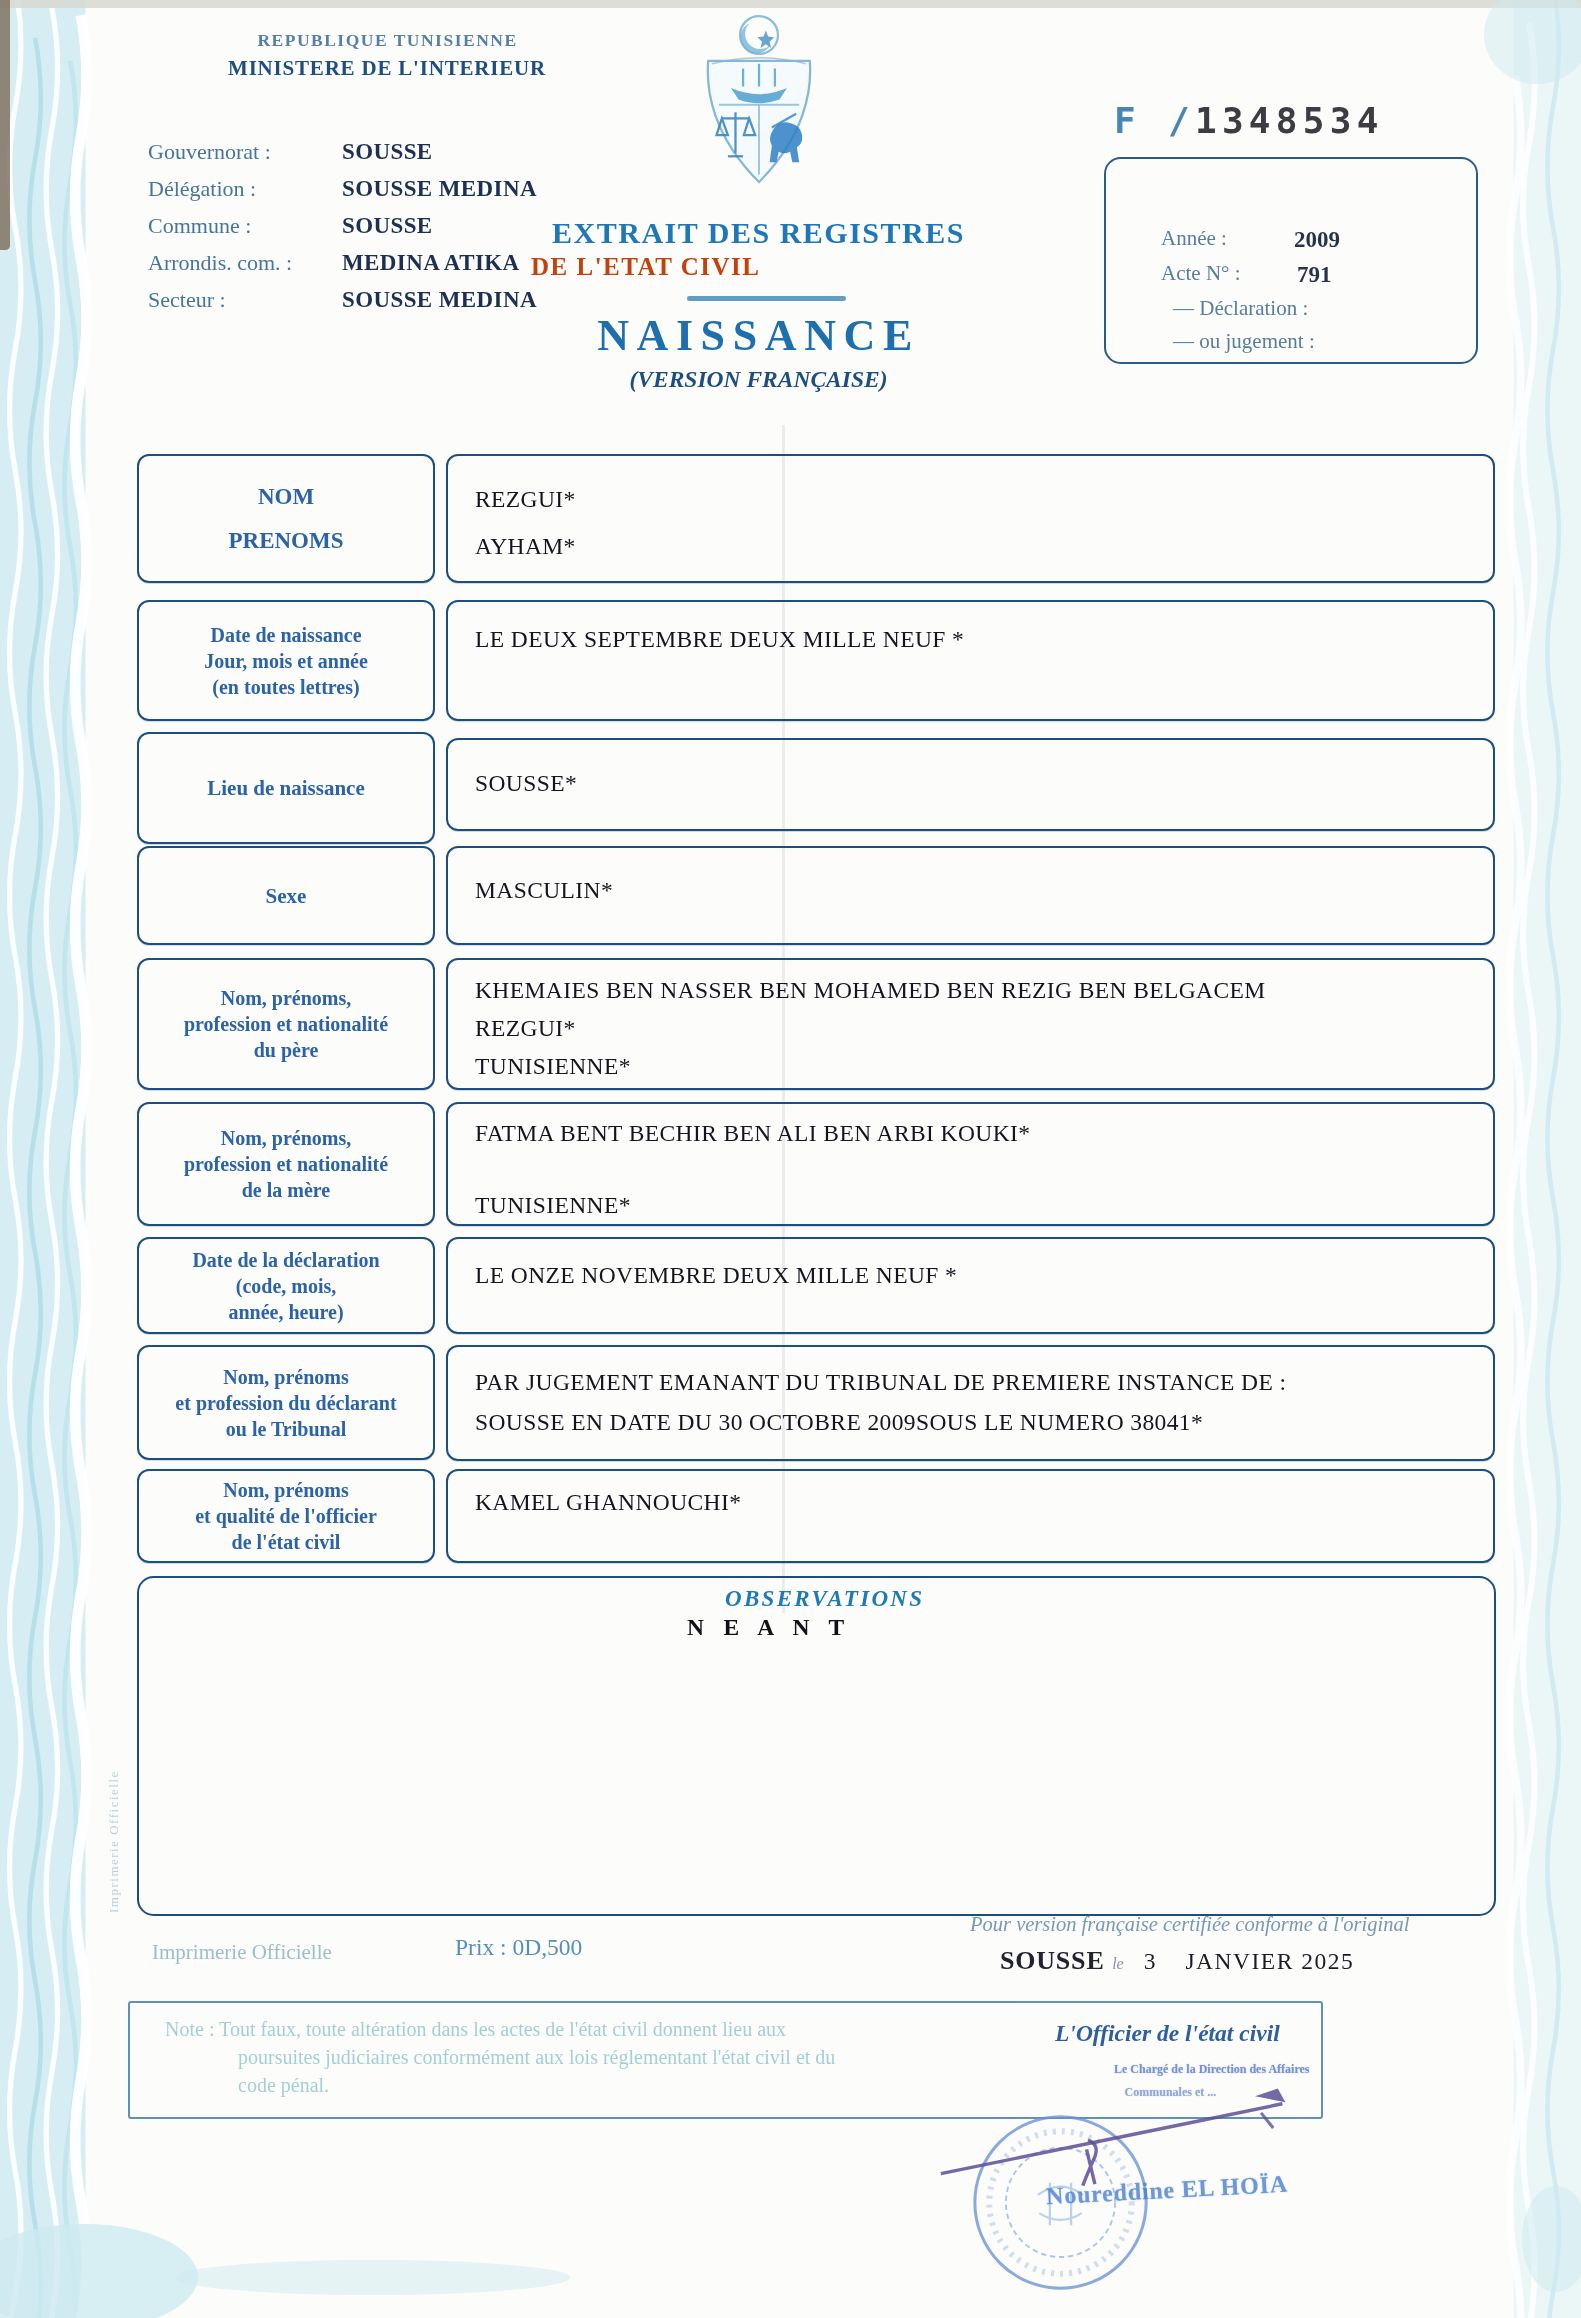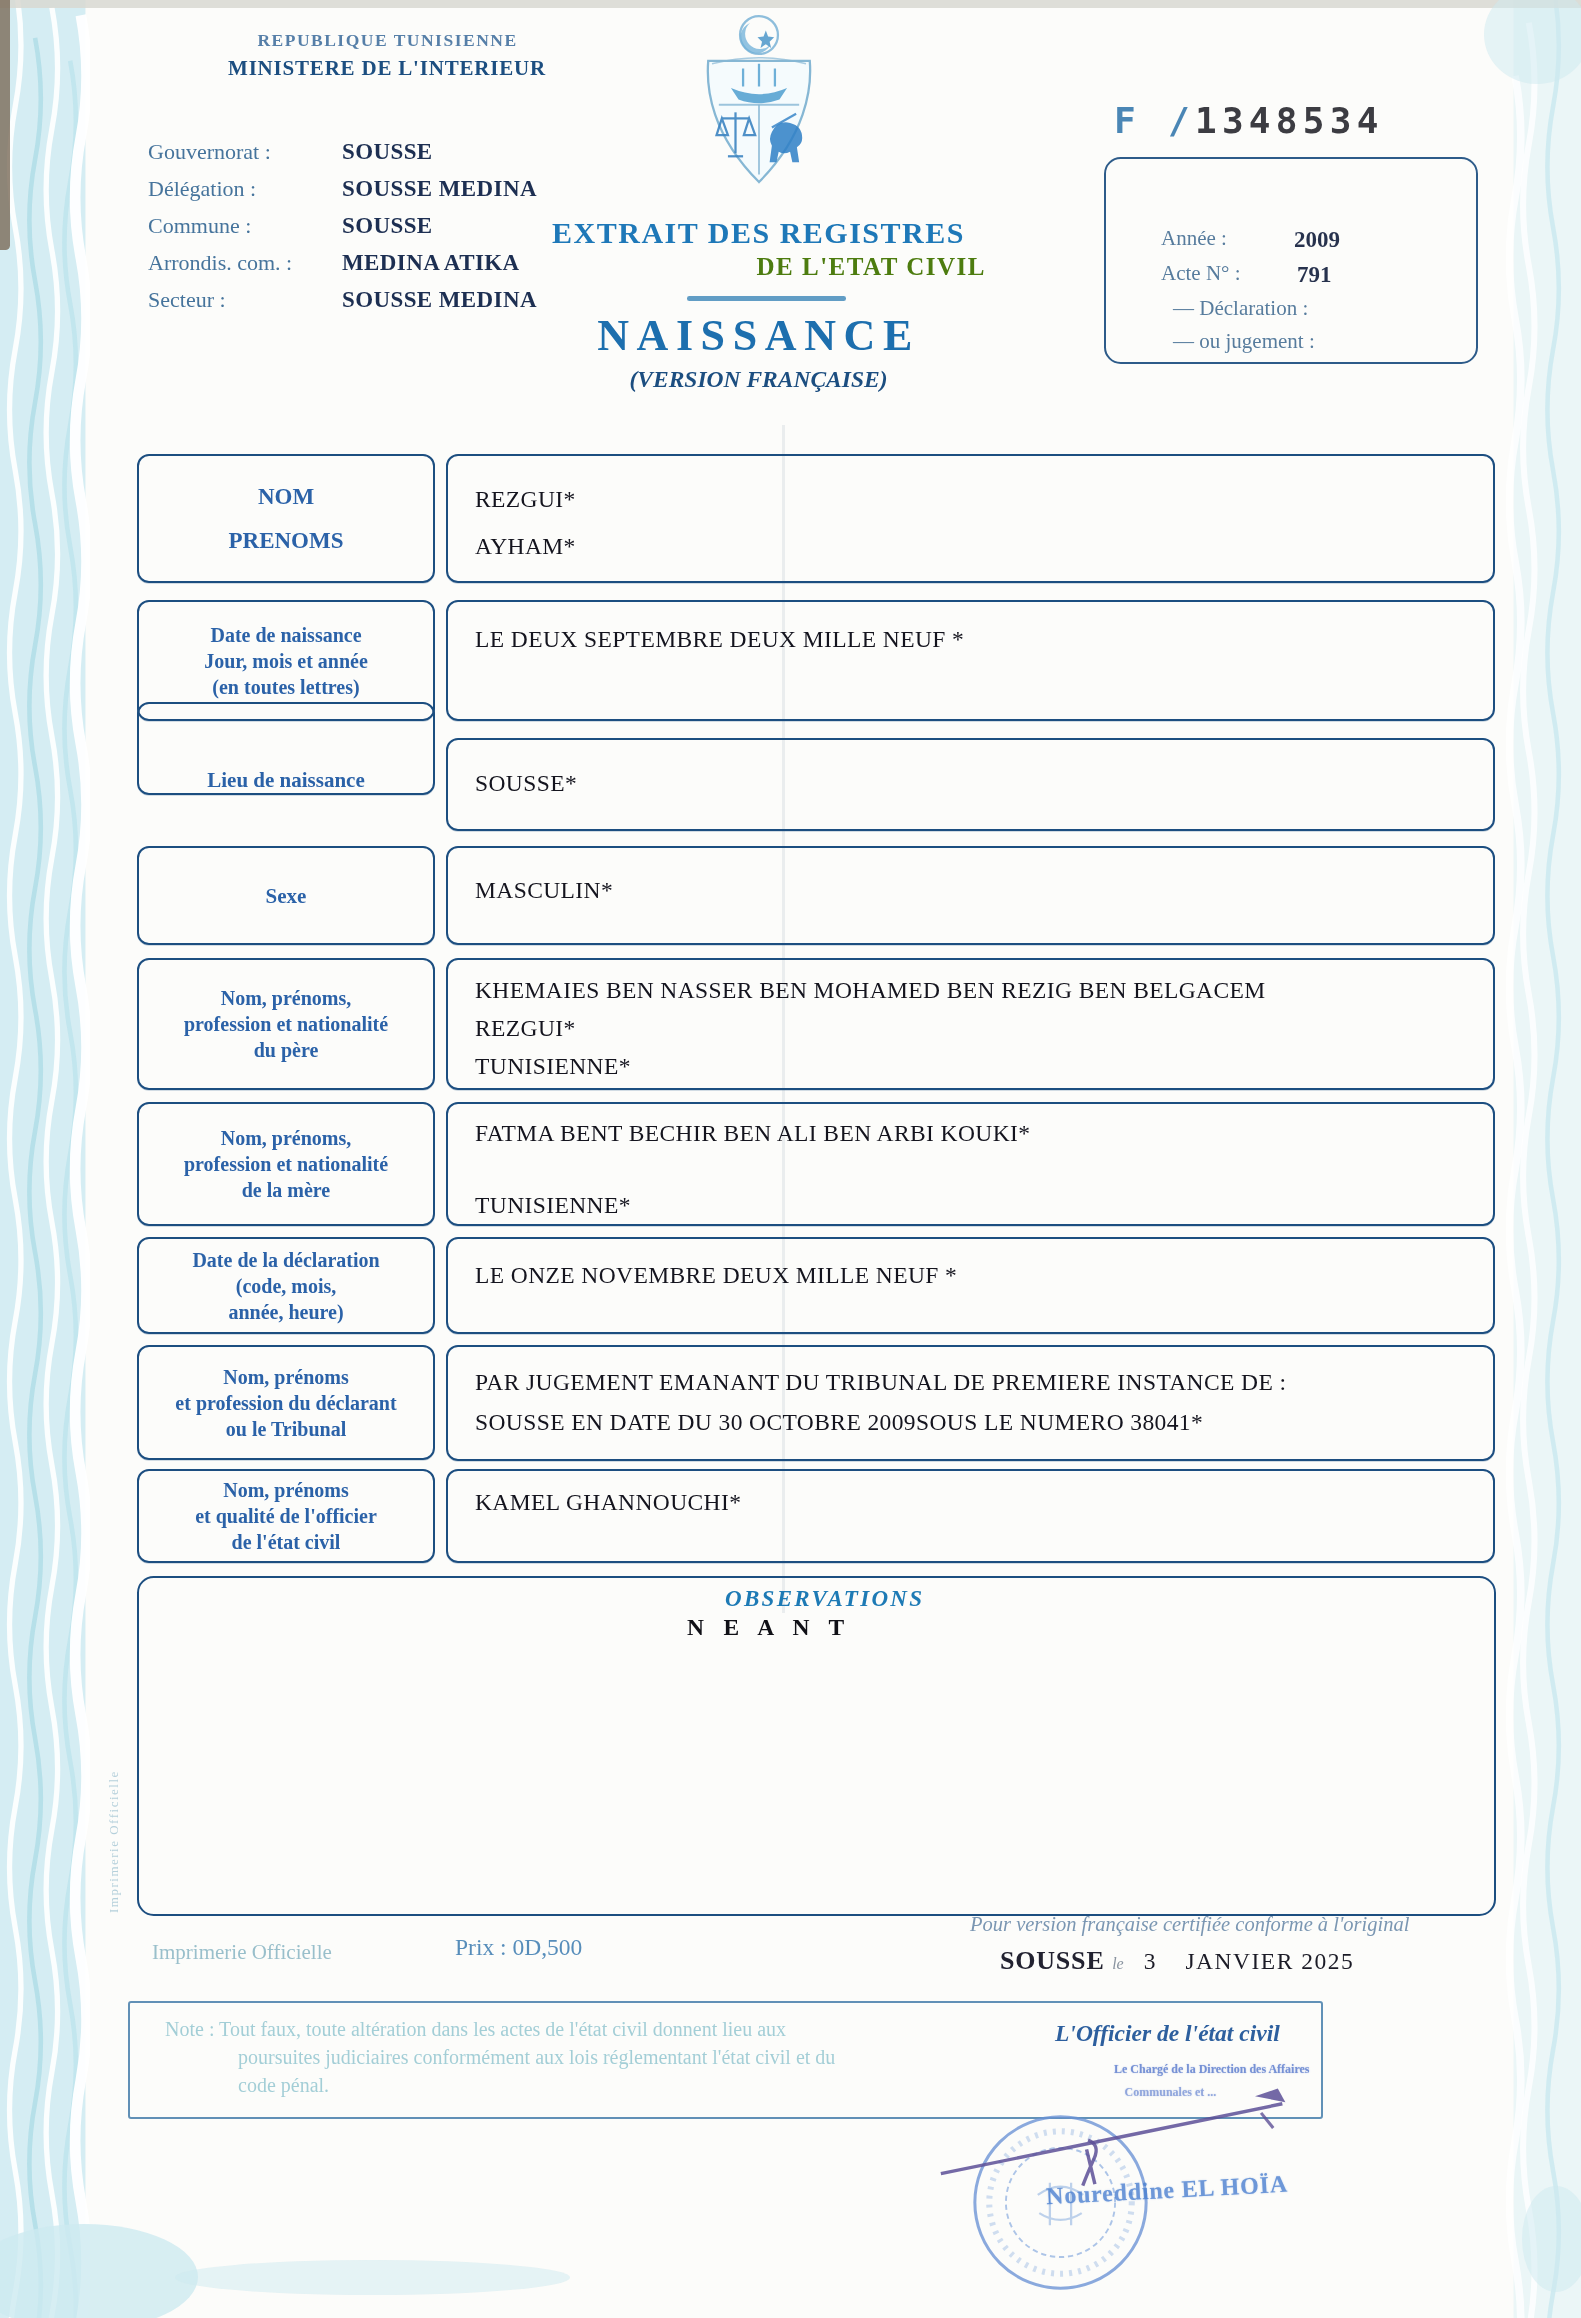--- a/index.html
+++ b/index.html
@@ -25,22 +25,22 @@
     border:2.3px solid #1c4e80;border-radius:16.7px;opacity:.92;}
   .act-row{position:absolute;font-size:21px;color:#4a7296;}
   .act-val{position:absolute;font-size:23px;color:#16213f;font-weight:bold;}
   .admin{position:absolute;left:148px;top:139px;}
   .admin-row{position:relative;height:37px;width:577px;}
   .admin-label{position:absolute;left:0;font-size:22px;color:#46749c;}
   .admin-value{position:absolute;left:194px;font-size:23px;color:#1d2f52;font-weight:bold;letter-spacing:0.4px;}
   
   .t1{position:absolute;left:531px;top:216px;width:455px;text-align:center;
     font-size:30px;font-weight:bold;letter-spacing:1.5px;color:#1e78b8;}
-  .t2{position:absolute;left:531px;top:253px;width:455px;text-align:right;
-    font-size:25px;font-weight:bold;letter-spacing:1.5px;color:#4d7c0f;}
+  .t2{position:absolute;left:531px;top:253px;width:455px;text-align:left;
+    font-size:25px;font-weight:bold;letter-spacing:1.5px;color:#c2410c;}
   .t-underline{position:absolute;left:687px;top:296px;width:159px;height:4.6px;background:#2e7db3;opacity:.75;border-radius:2.3px;}
   .t-main{position:absolute;left:493px;top:310px;width:531px;text-align:center;
     font-size:44px;font-weight:bold;letter-spacing:7.6px;color:#1d6fae;}
   .t-sub{position:absolute;left:493px;top:366px;width:531px;text-align:center;
     font-size:23.5px;font-style:italic;font-weight:bold;color:#1c4e80;}
   
   .row{position:absolute;left:0;top:0;width:1582px;}
   .cell{border:2.3px solid #1c4e80;border-radius:12px;position:absolute;box-sizing:border-box;
     box-shadow:0 0.8px 0 rgba(28,78,128,.25);}
   .cell-label{left:137px;width:298px;display:flex;flex-direction:column;justify-content:center;
@@ -198,21 +198,21 @@
       <div class="lline">Date de naissance</div>
       <div class="lline">Jour, mois et année</div>
       <div class="lline">(en toutes lettres)</div>
     </div>
     <div class="cell cell-value" style="top:600px;height:121px;padding-top:18px;">
       <div class="vline">LE DEUX SEPTEMBRE  DEUX MILLE NEUF *</div>
     </div>
   </div>
 
   <div class="row r3">
-    <div class="cell cell-label" style="top:702px;height:93px;justify-content:flex-end;">
+    <div class="cell cell-label" style="top:732px;height:112px;">
       <div class="lline">Lieu de naissance</div>
     </div>
     <div class="cell cell-value" style="top:738px;height:93px;padding-top:24px;">
       <div class="vline">SOUSSE*</div>
     </div>
   </div>
 
   <div class="row r4">
     <div class="cell cell-label" style="top:846px;height:99px;">
       <div class="lline">Sexe</div>

